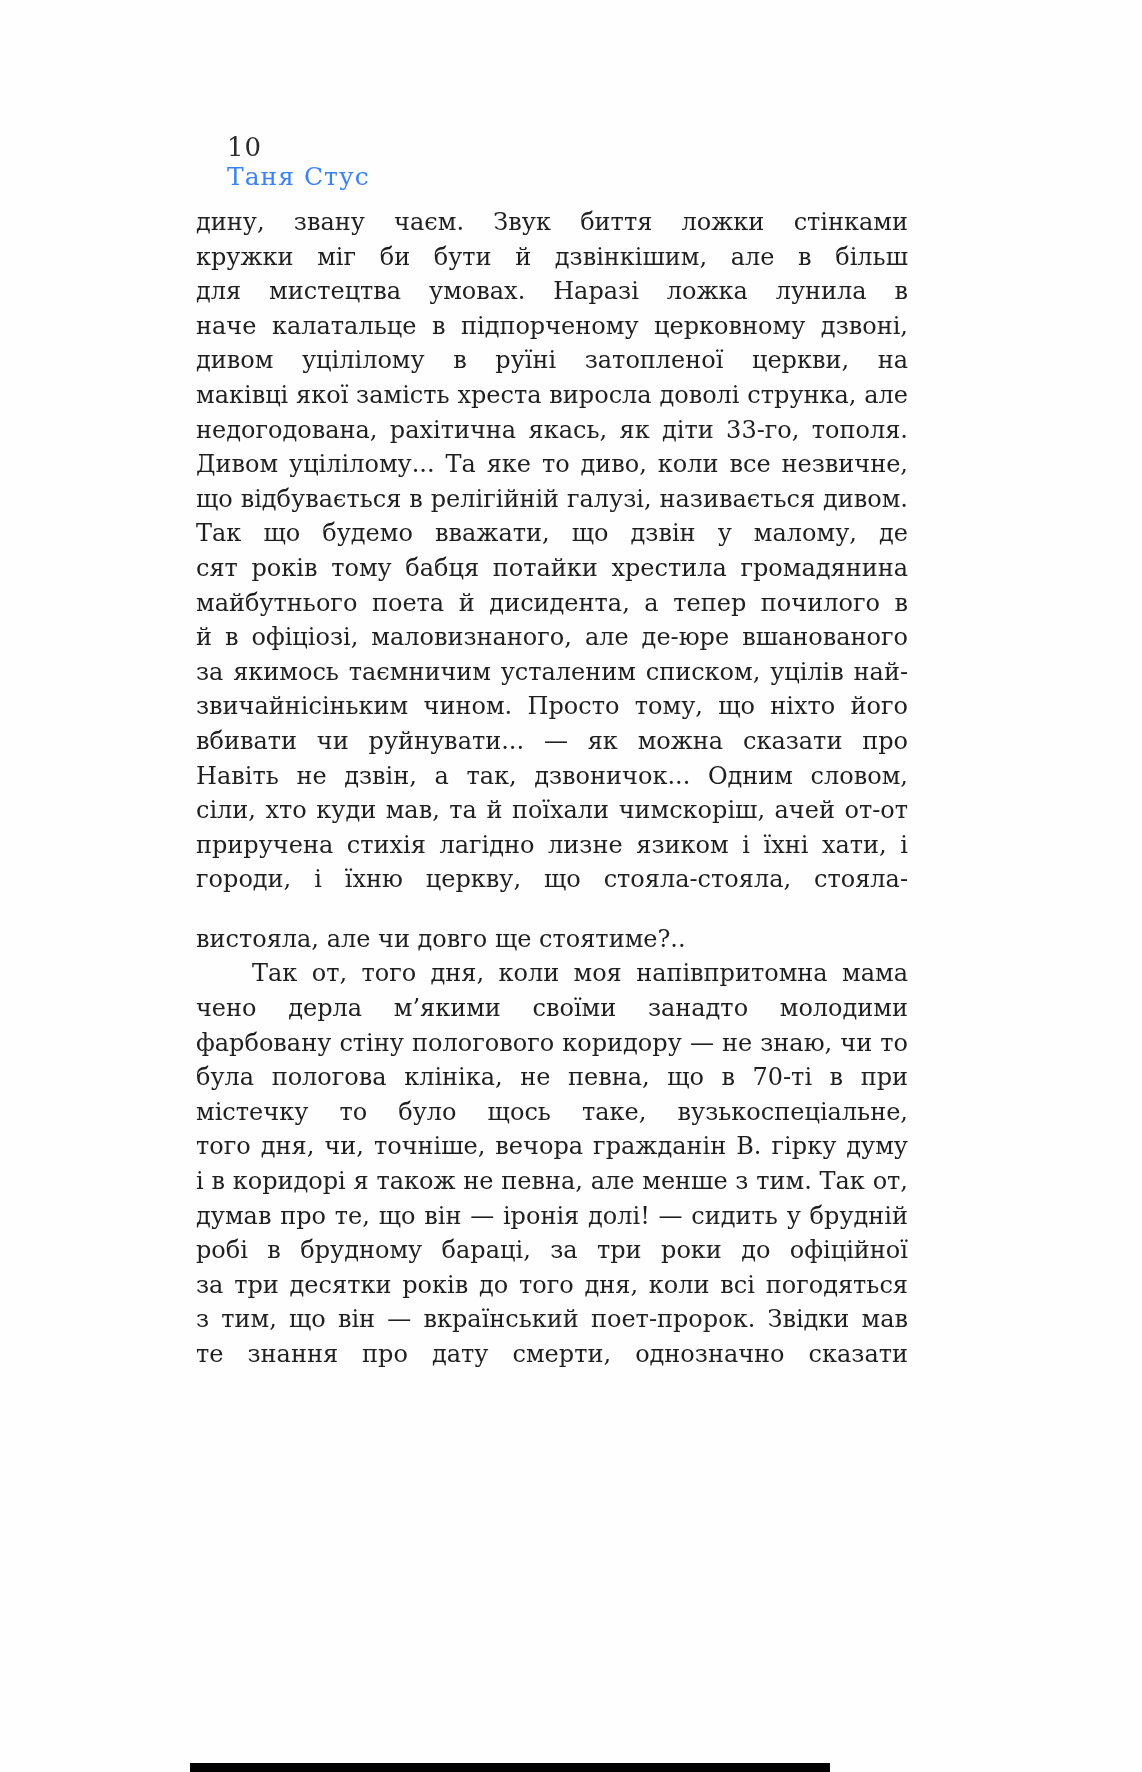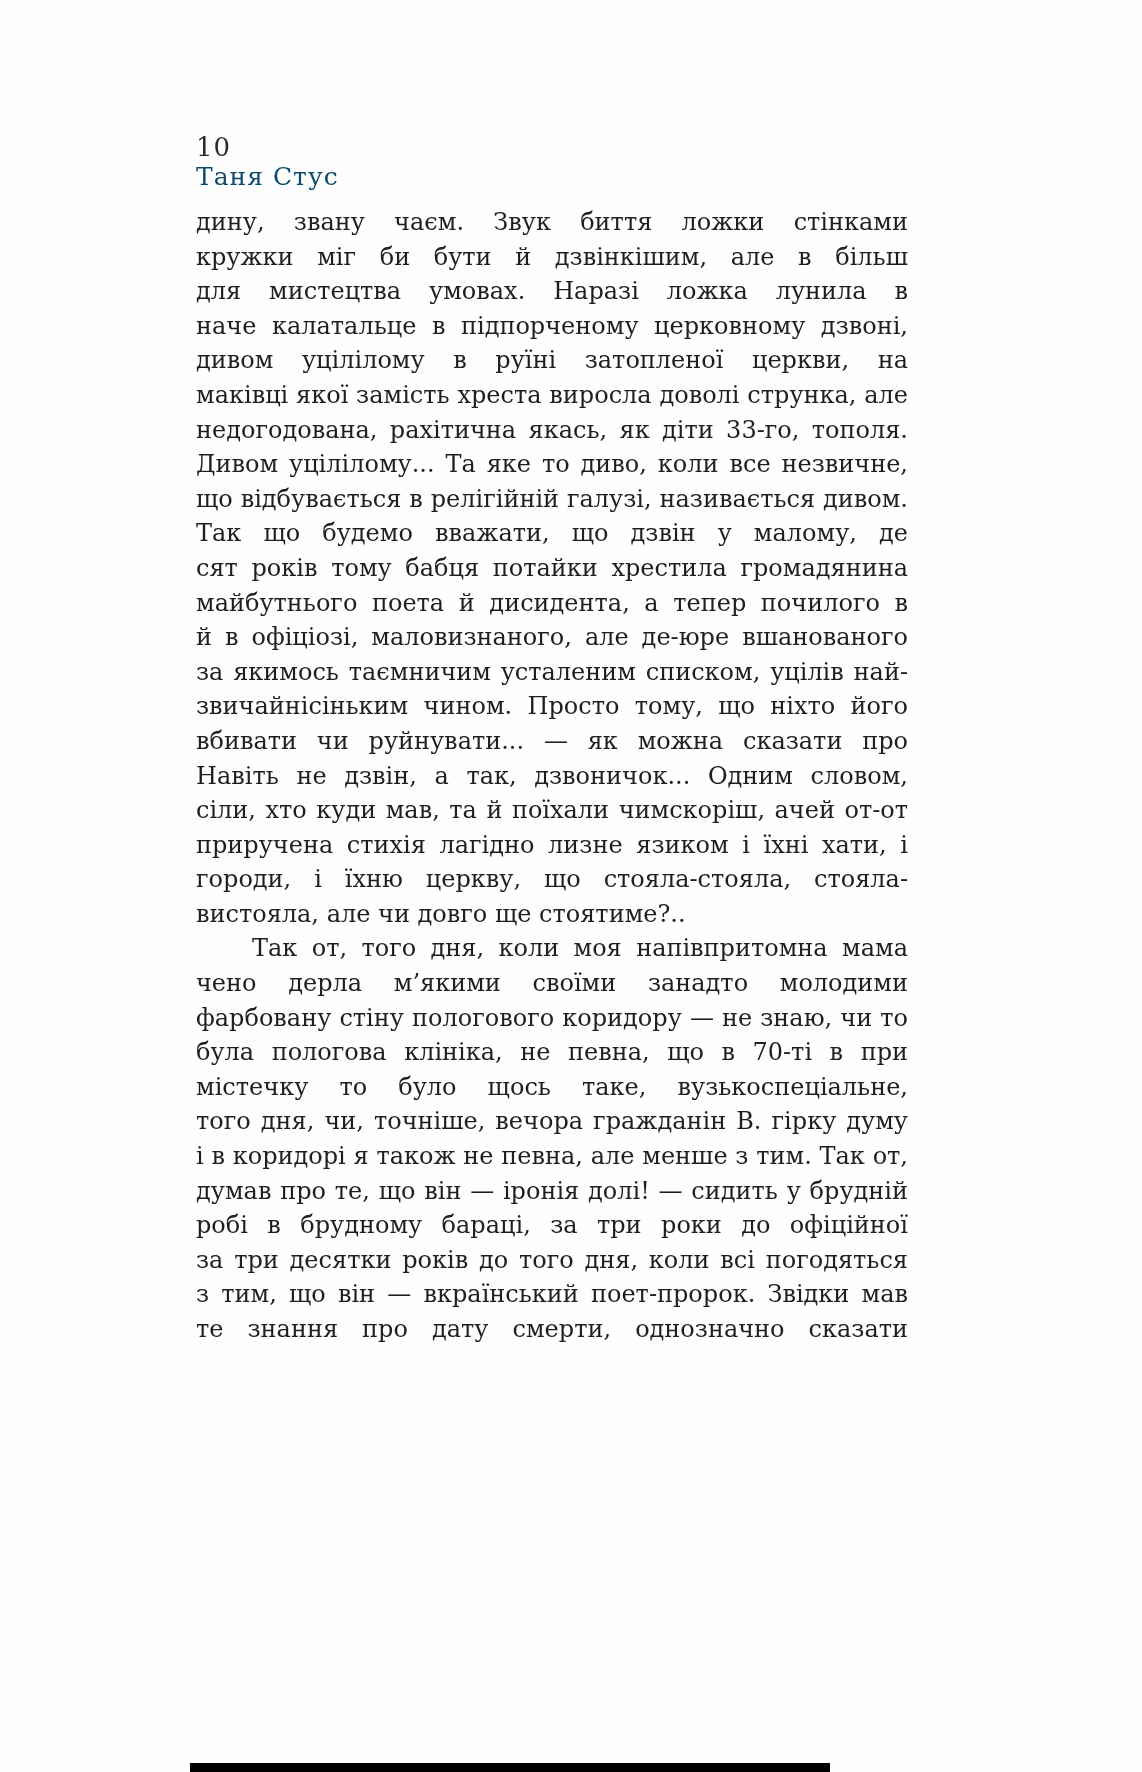--- a/index.html
+++ b/index.html
@@ -25,22 +25,23 @@
     align-items: baseline;
     flex-direction: column;
   }
   .pagenum {
     font-size: 26px;
     color: #2b2b2b;
     letter-spacing: 1px;
   }
   .runhead {
     font-size: 25px;
-    color: #0c4a6e;
+    color: #3b82f6;
     letter-spacing: 1px;
+    margin-left: 31px;
   }
   .text-block {
     position: absolute;
     top: 205px;
     left: 196px;
     width: 712px;
     color: #1f1f1f;
     font-size: 24px;
   }
   .para {
@@ -56,20 +57,21 @@
   }
   .line::after {
     content: "";
     display: inline-block;
     width: 100%;
     height: 0;
     vertical-align: top;
   }
   .line.flush {
     text-align: left;
+    margin-top: 25px;
   }
   .line.flush::after {
     content: none;
   }
   .line.indent {
     text-indent: 56px;
   }
   .bottom-bar {
     position: absolute;
     left: 190px;

